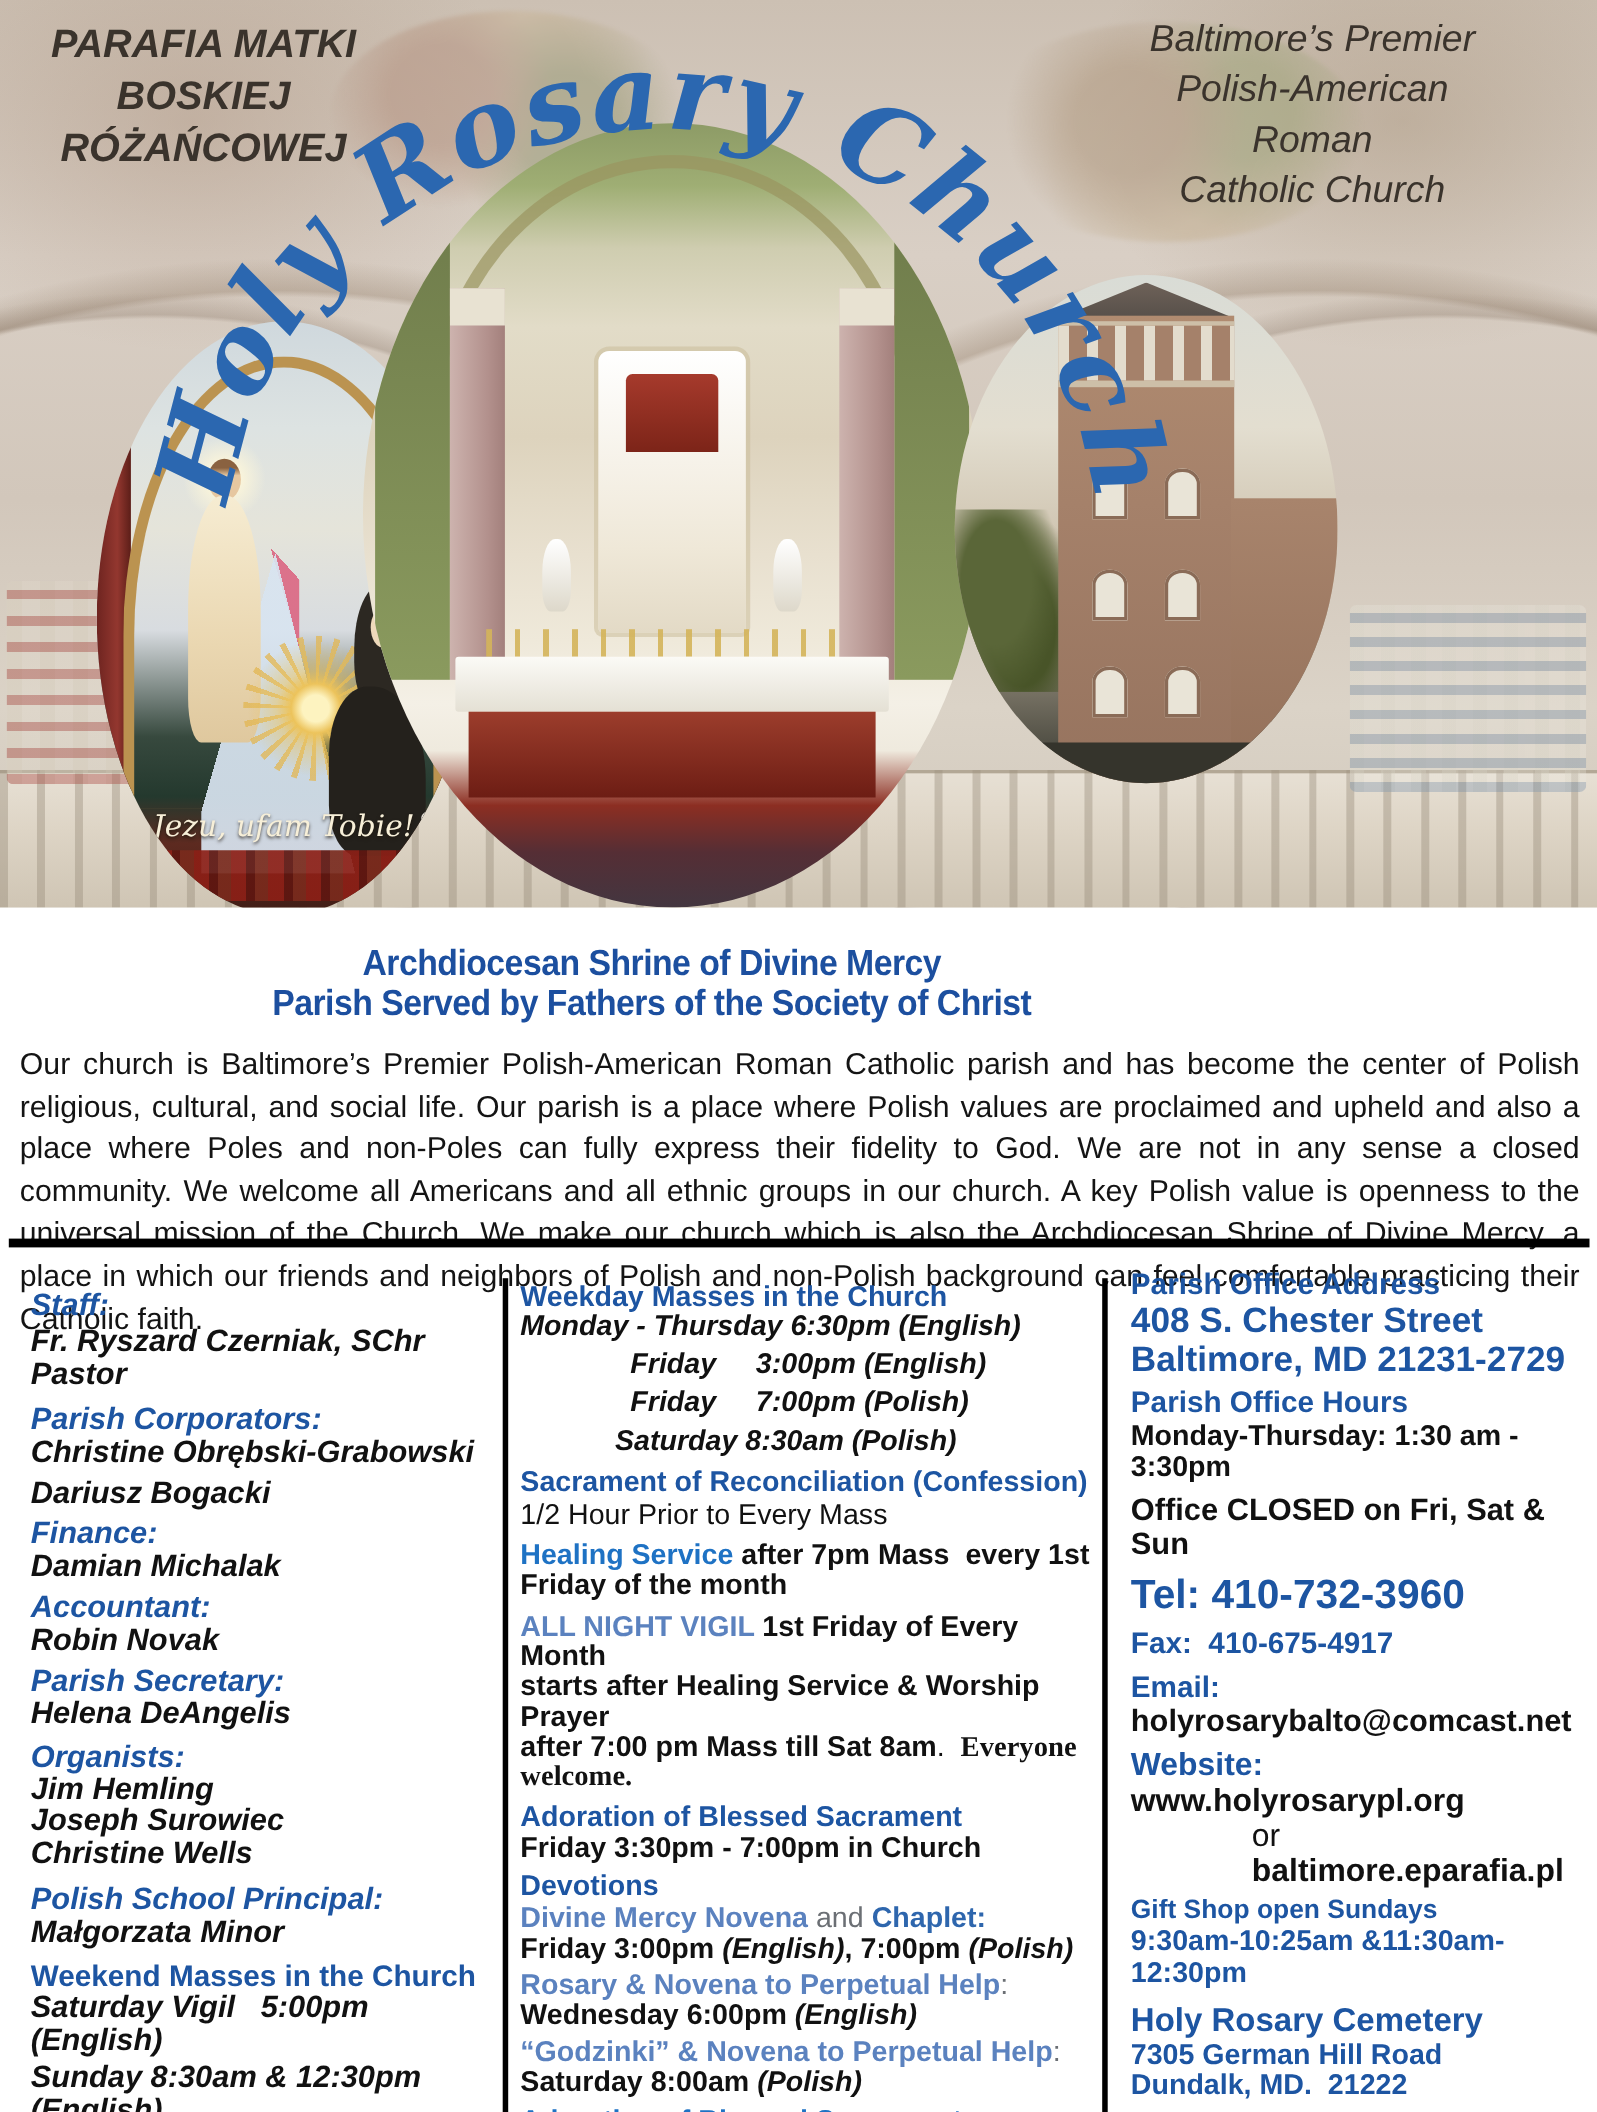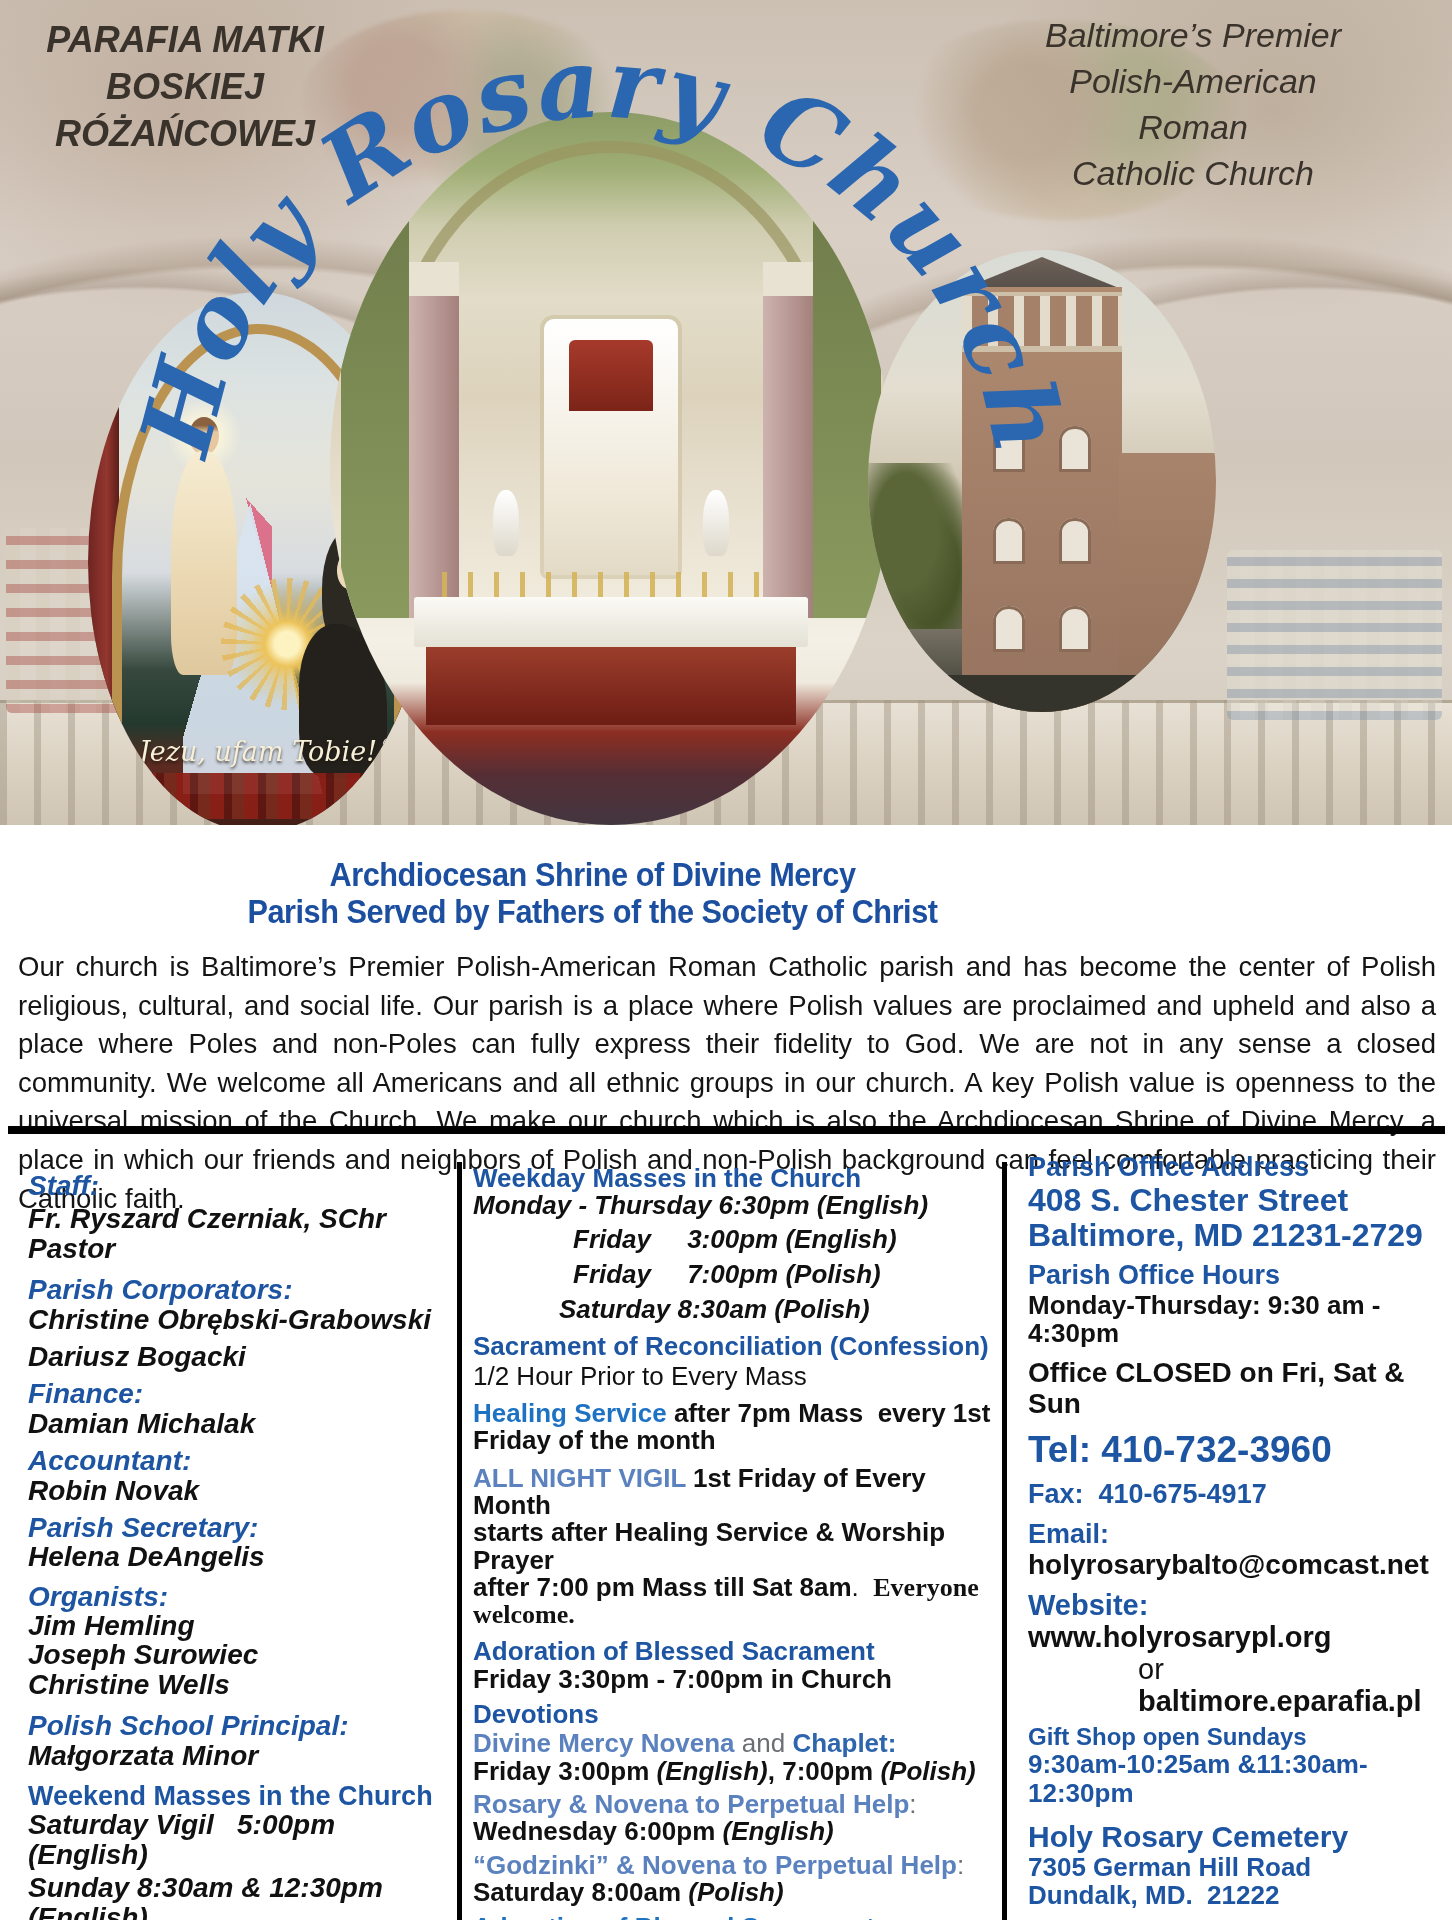--- a/index.html
+++ b/index.html
@@ -303,21 +303,21 @@
         <div class="line" style="margin-top: 6px;"><span class="s-lb">“Godzinki” &amp; Novena to Perpetual Help</span><span class="s-gy">:</span></div>
         <div class="line"><span class="s-k">Saturday 8:00am </span><span class="s-ki">(Polish)</span></div>
         <div class="line" style="margin-top: 8px;"><span class="s-bb">Adoration of Blessed Sacrament</span></div>
       </div>
     <div class="vdiv vdiv2"></div>
     <div class="col col-right" id="col-right">
         <div class="line" style="font-size: 27px;"><span class="s-b">Parish Office Address</span></div>
         <div class="line" style="font-size: 32px;"><span class="s-b">408 S. Chester Street</span></div>
         <div class="line" style="font-size: 32px;"><span class="s-b">Baltimore, MD 21231-2729</span></div>
         <div class="line" style="margin-top: 8px; font-size: 27px;"><span class="s-b">Parish Office Hours</span></div>
-        <div class="line" style="font-size: 26px;"><span class="s-k">Monday-Thursday: 9:30 am - 4:30pm</span></div>
+        <div class="line" style="font-size: 26px;"><span class="s-k">Monday-Thursday: 1:30 am - 3:30pm</span></div>
         <div class="line" style="margin-top: 10px; font-size: 28px;"><span class="s-k">Office CLOSED on Fri, Sat &amp; Sun</span></div>
         <div class="line" style="margin-top: 10px; font-size: 37px;"><span class="s-b">Tel: 410-732-3960</span></div>
         <div class="line" style="margin-top: 10px; font-size: 27px;"><span class="s-b">Fax:  410-675-4917</span></div>
         <div class="line" style="margin-top: 10px; font-size: 27px;"><span class="s-b">Email:</span></div>
         <div class="line" style="font-size: 28px;"><span class="s-k">holyrosarybalto@comcast.net</span></div>
         <div class="line" style="margin-top: 10px; font-size: 29px;"><span class="s-b">Website: </span><span class="s-k">www.holyrosarypl.org</span></div>
         <div class="line" style="font-size: 29px; padding-left: 110px;"><span class="s-r">or </span><span class="s-k">baltimore.eparafia.pl</span></div>
         <div class="line" style="margin-top: 6px; font-size: 24px;"><span class="s-b">Gift Shop open Sundays</span></div>
         <div class="line" style="font-size: 26px;"><span class="s-b">9:30am-10:25am &amp;11:30am-12:30pm</span></div>
         <div class="line" style="margin-top: 12px; font-size: 30px;"><span class="s-b">Holy Rosary Cemetery</span></div>

